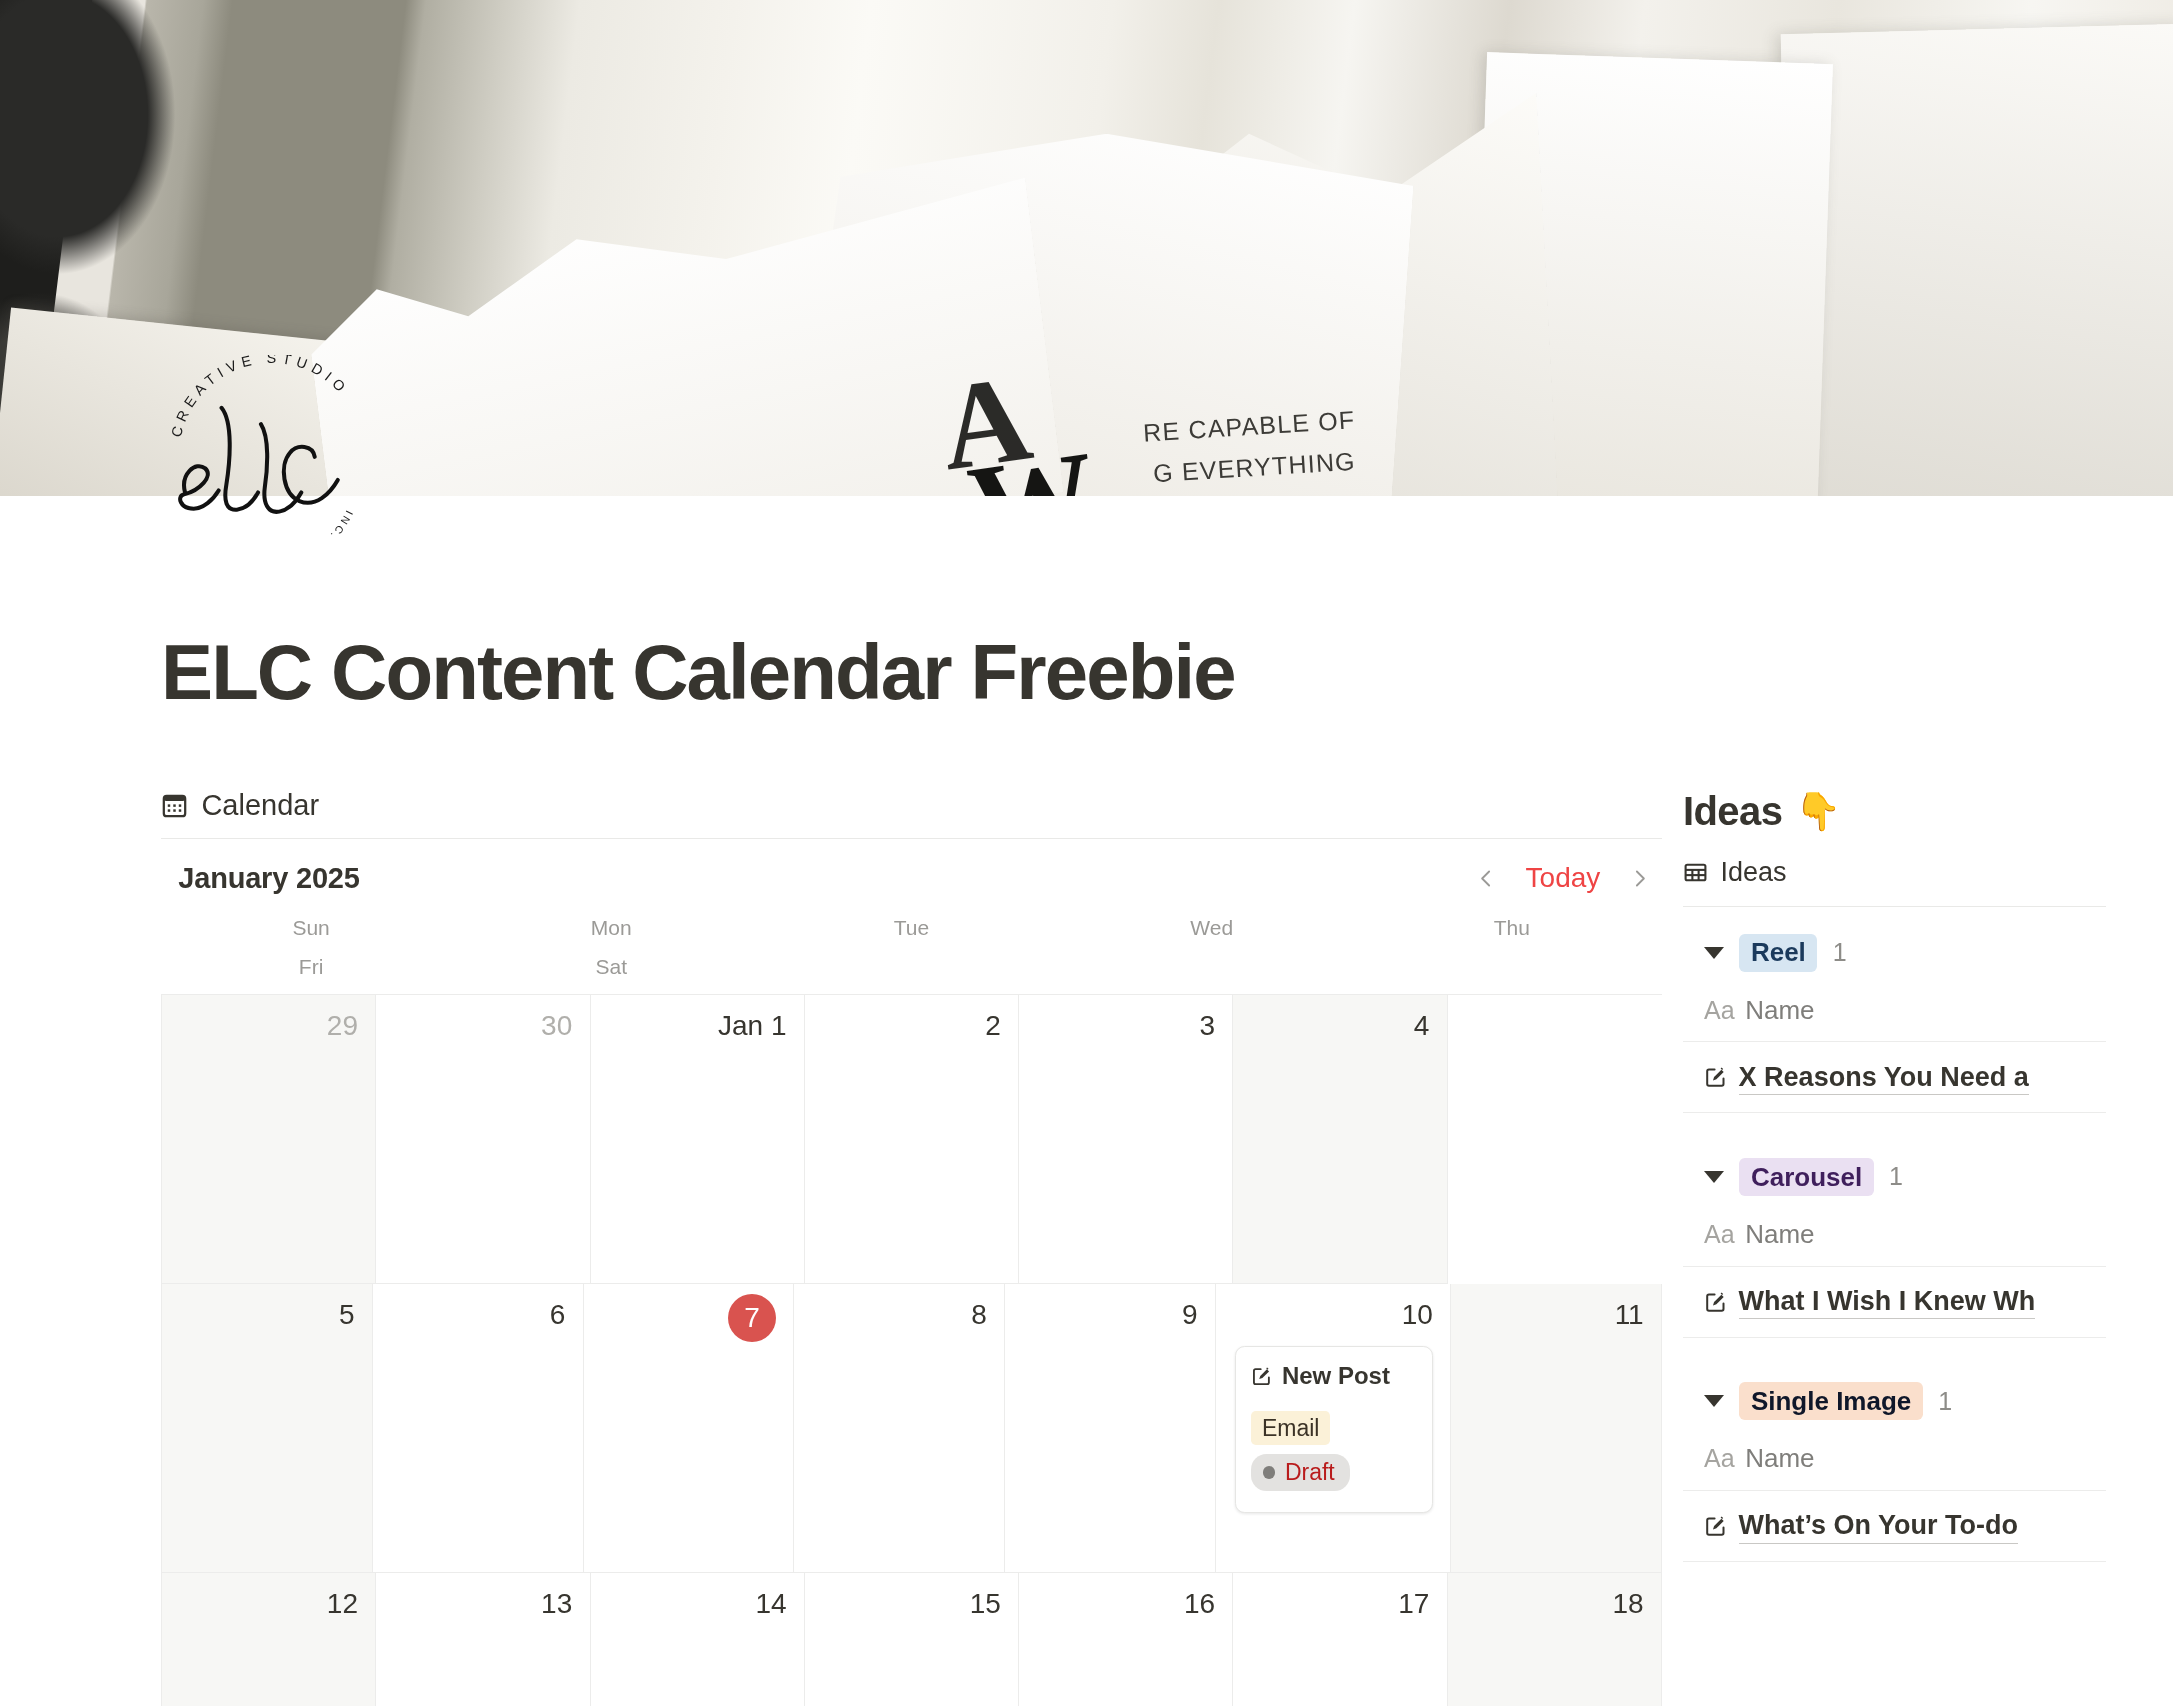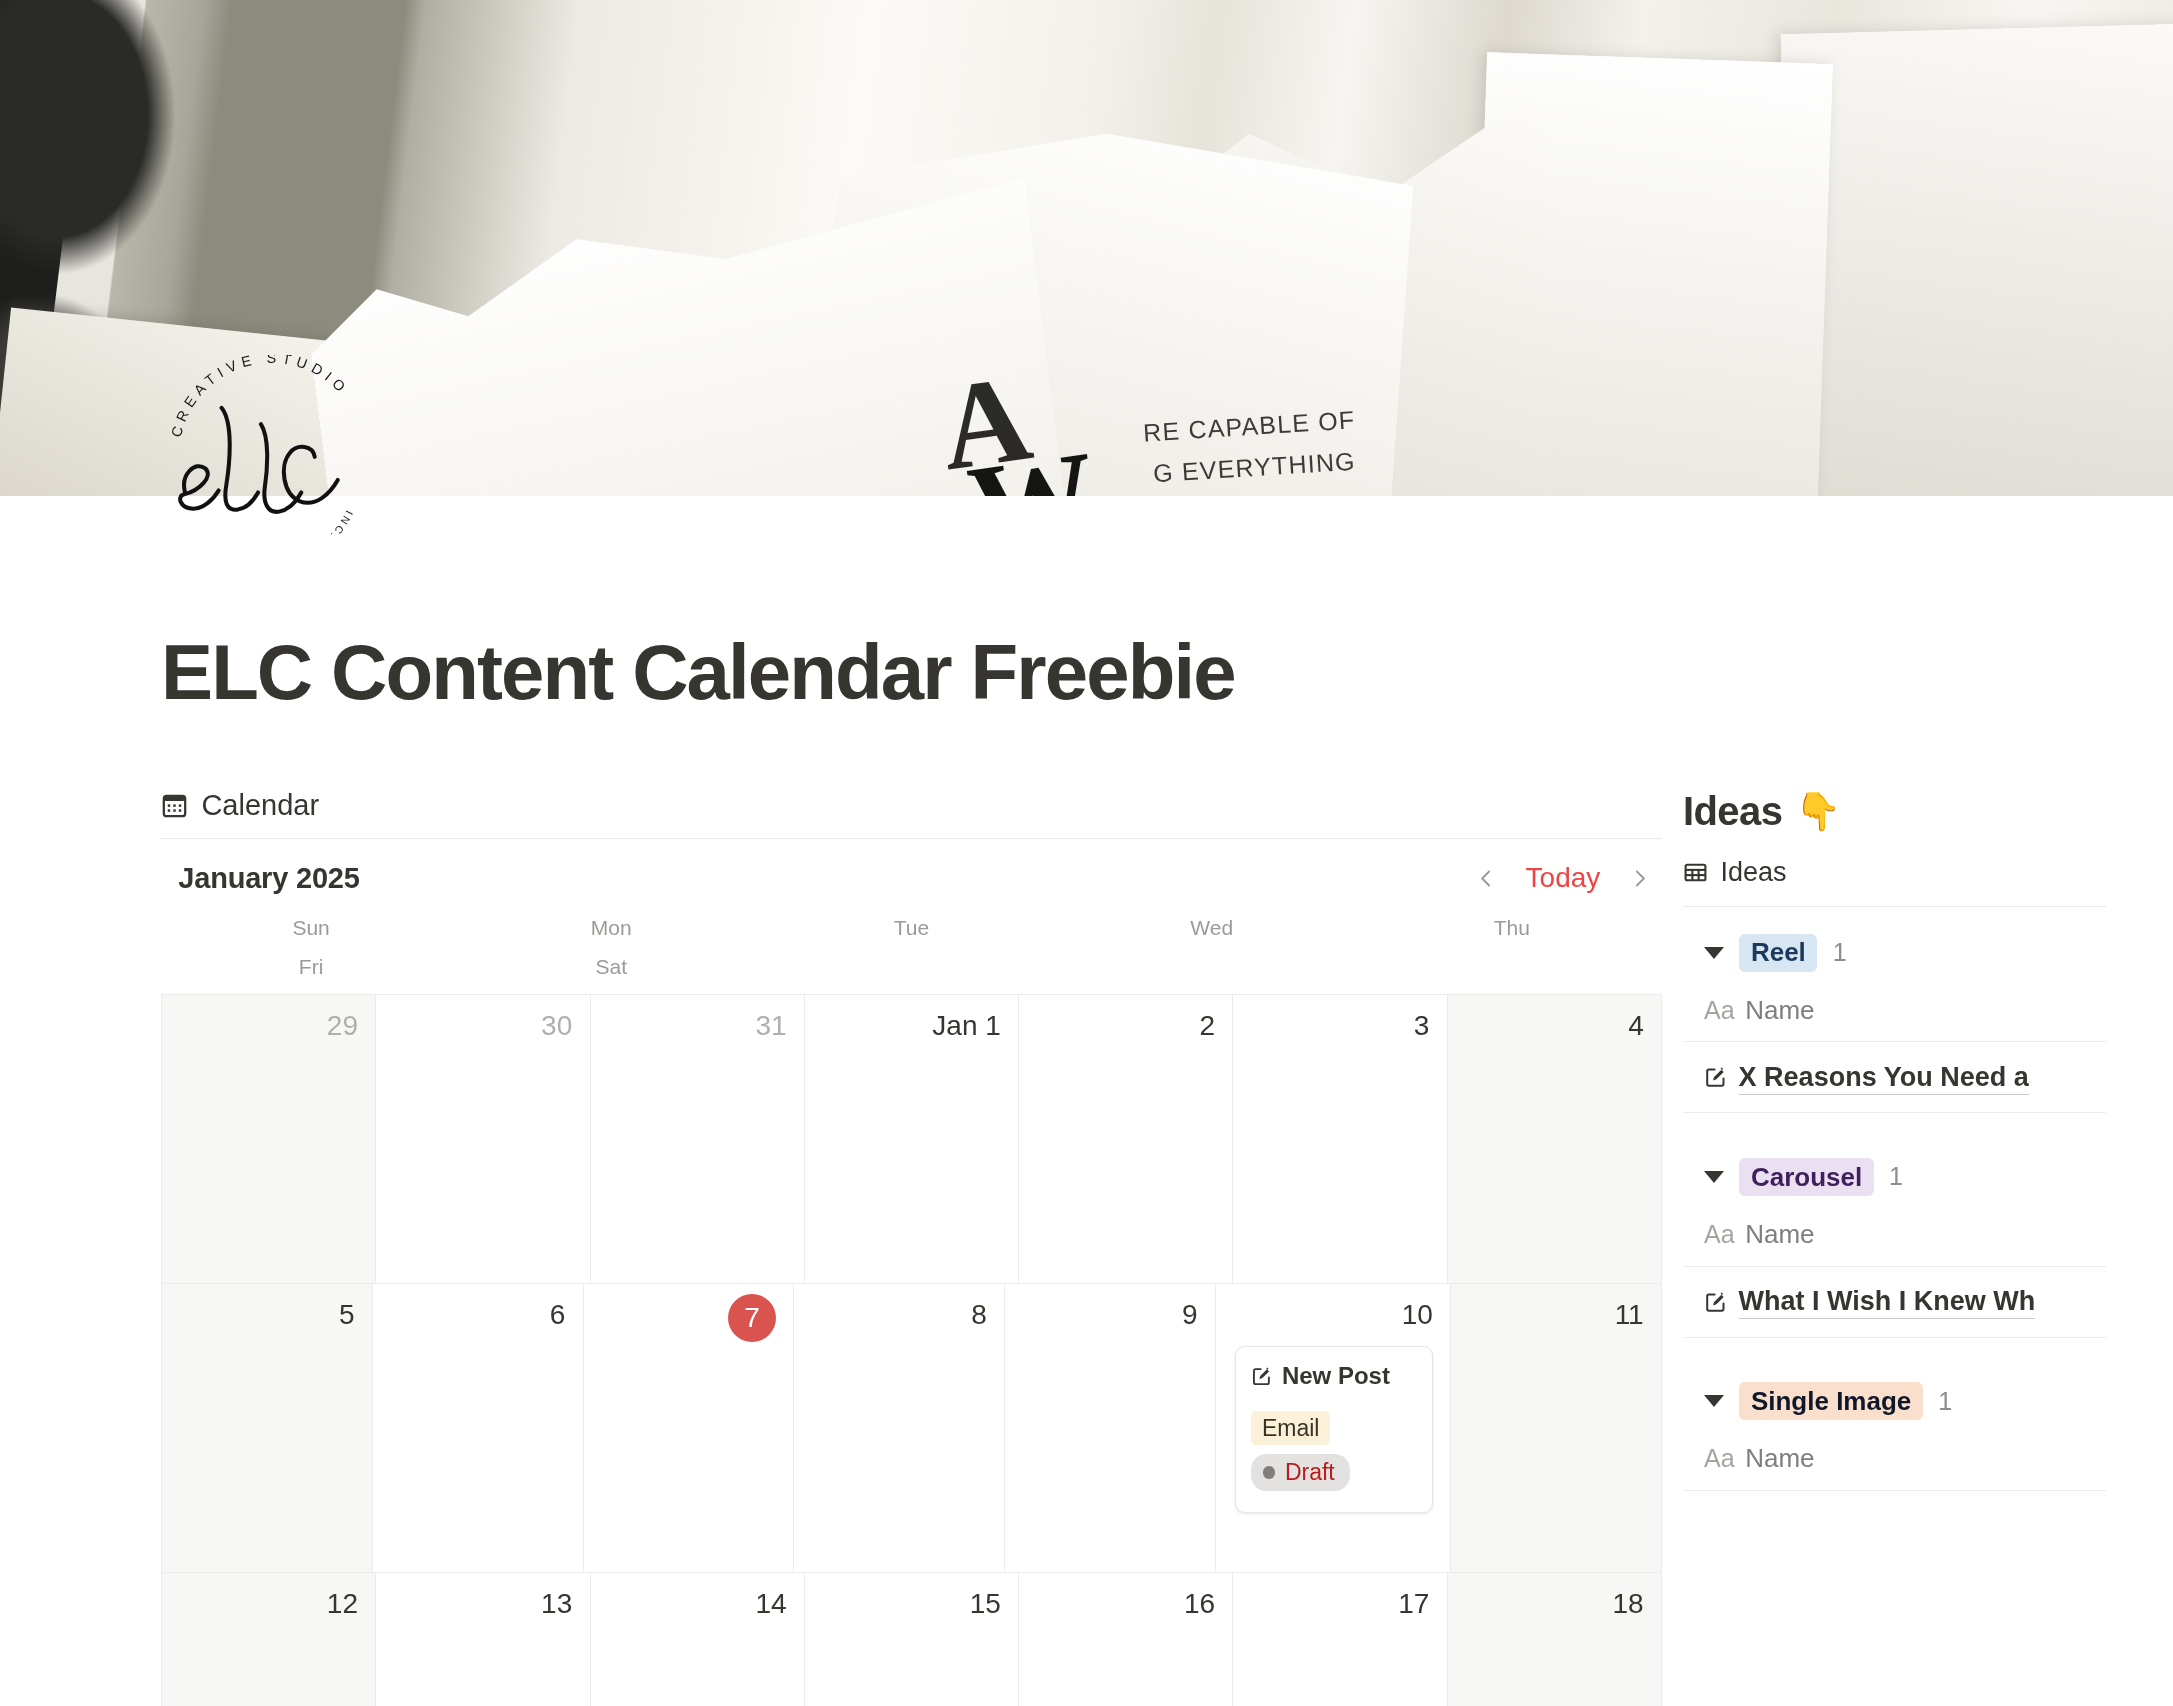--- a/index.html
+++ b/index.html
@@ -443,23 +443,20 @@
       </div>
 
       <div class="cal-grid" id="cal-grid">
           <div class="cal-week">
             <div class="cal-cell weekend other">
               <span class="cal-daynum">29</span>
             </div>
             <div class="cal-cell other">
               <span class="cal-daynum">30</span>
             </div>
-            <div class="cal-cell other">
-              <span class="cal-daynum">31</span>
-            </div>
             <div class="cal-cell">
               <span class="cal-daynum">Jan 1</span>
             </div>
             <div class="cal-cell">
               <span class="cal-daynum">2</span>
             </div>
             <div class="cal-cell">
               <span class="cal-daynum">3</span>
             </div>
             <div class="cal-cell weekend">
@@ -591,19 +588,27 @@
           <div class="ideas-group">
             <div class="group-header">
               <span class="caret"></span>
               <span class="group-tag" style="background:#fadfcc;color:#0f172a">Single Image</span>
               <span class="group-count">1</span>
             </div>
             <div class="col-header">
               <span class="aa">Aa</span>
               <span class="col-name">Name</span>
             </div>
+            <div class="idea-row">
+              <svg viewBox="0 0 24 24" style="width:24px;height:24px">
+                <path d="M19.5 13.5V19a1.8 1.8 0 0 1-1.8 1.8H5A1.8 1.8 0 0 1 3.2 19V6.3A1.8 1.8 0 0 1 5 4.5h5.6" fill="none" stroke="#37352f" stroke-width="2" stroke-linecap="round"></path>
+                <path d="M9 15.4l1.1-3.4 7.3-7.3 2.3 2.3-7.3 7.3z" fill="#37352f"></path>
+                <path d="M17.6 2.6l1.5 1.5-1 1-1.5-1.5z" fill="#37352f"></path>
+              </svg>
+              <span class="idea-name">What’s On Your To-do</span>
+            </div>
           </div>
         </div>
     </div>
 
   </div>
 </div>
 
 
 </body></html>

